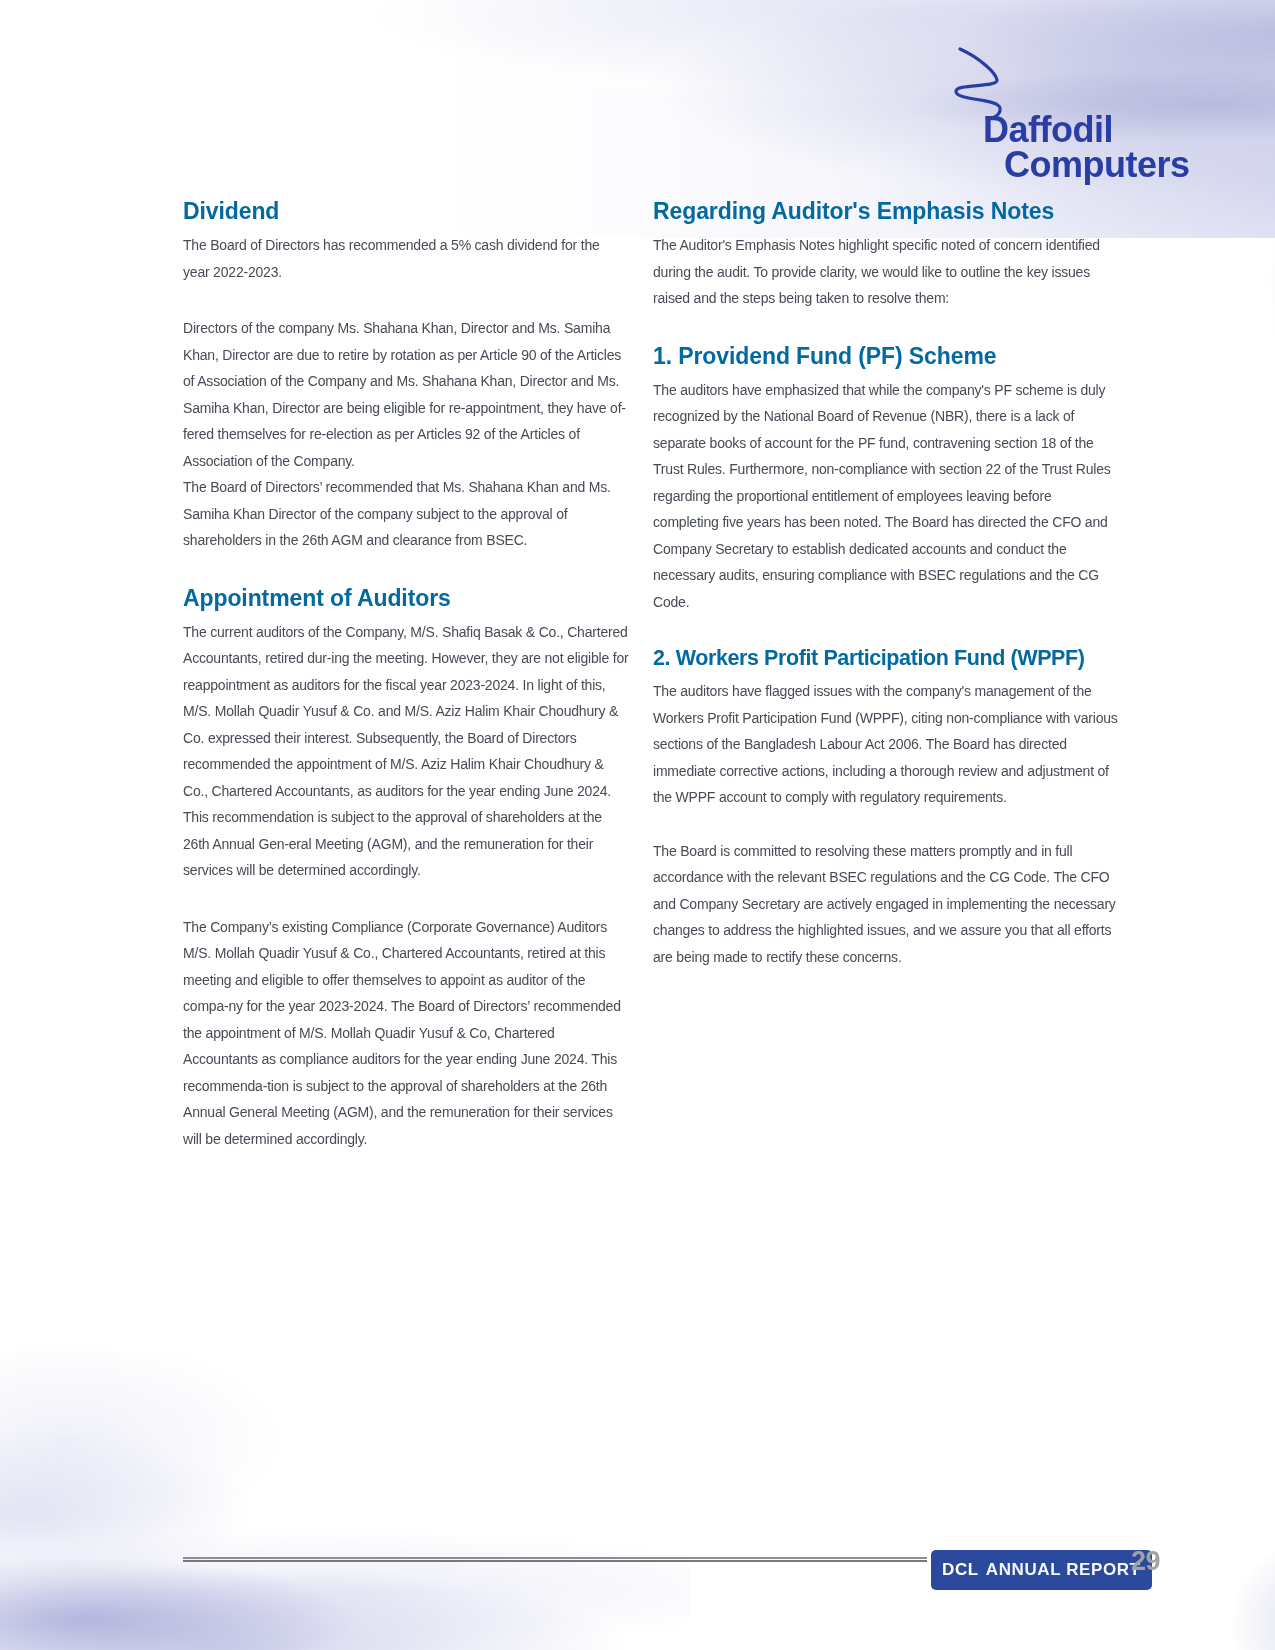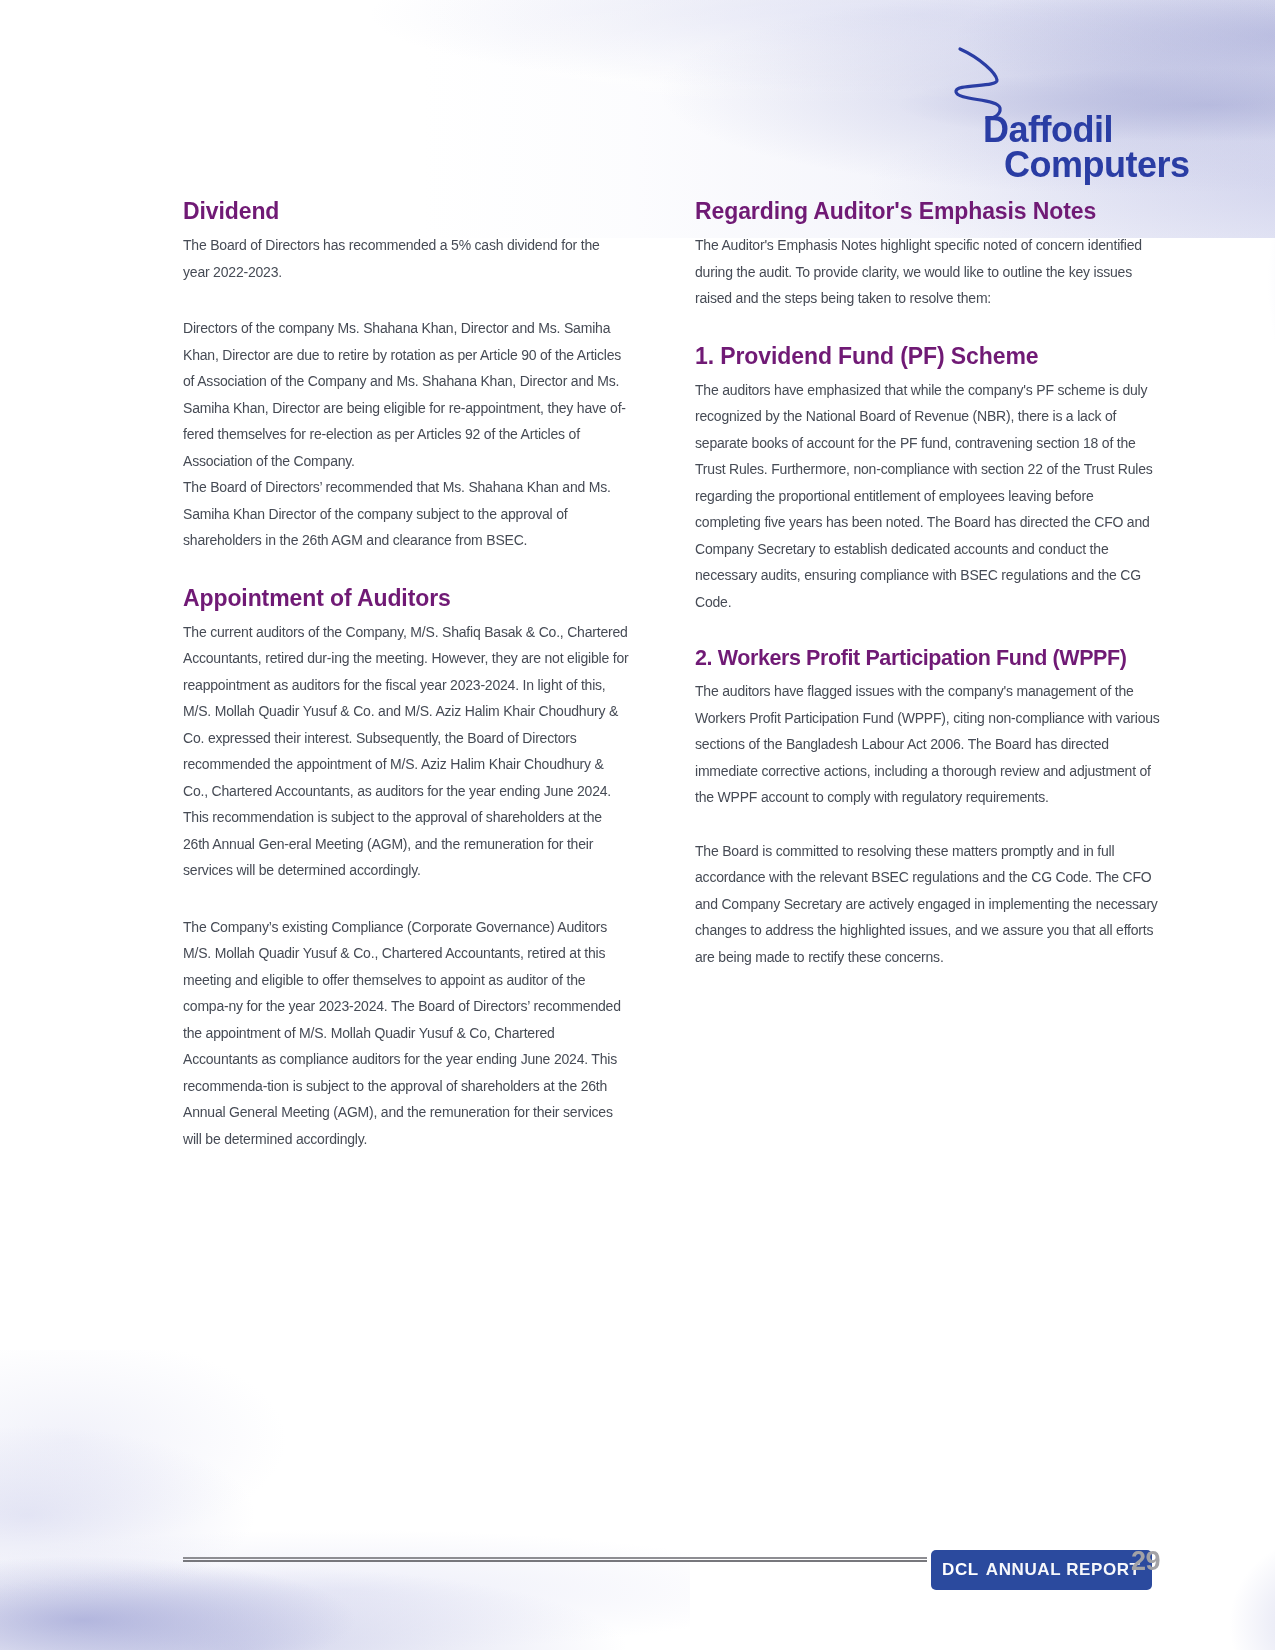--- a/index.html
+++ b/index.html
@@ -40,26 +40,26 @@
     background:radial-gradient(85% 70% at 100% 85%, rgba(176,180,222,.45) 0%, rgba(176,180,222,0) 72%);
   }
   
   .logo-swoosh{position:absolute;left:946px;top:46px;}
   .logo-line{position:absolute;font-weight:bold;color:#2a3da4;letter-spacing:-0.5px;font-size:36px;line-height:1;}
   .logo-line.l1{left:983px;top:112px;}
   .logo-line.l2{left:1004px;top:147px;}
   
   .col{position:absolute;top:197px;}
   .col-left{left:183px;width:446px;}
-  .col-right{left:653px;width:465px;margin-left:42px;}
+  .col-right{left:653px;width:465px;}
   section{margin:0 0 30px 0;}
   h2{
     margin:0 0 7px 0;
     font-size:23px;line-height:1.22;font-weight:bold;
-    color:#701a75;letter-spacing:-0.1px;
+    color:#0369a1;letter-spacing:-0.1px;
   }
   h2.one-line{white-space:nowrap;font-size:21.5px;letter-spacing:-0.4px;}
   p{
     margin:0;font-size:14px;line-height:26.5px;
     color:#464b55;letter-spacing:-0.2px;
   }
   p.para-gap{margin-top:27px;}
   
   .footer-rule{
     position:absolute;left:183px;top:1557px;width:744px;height:5px;

